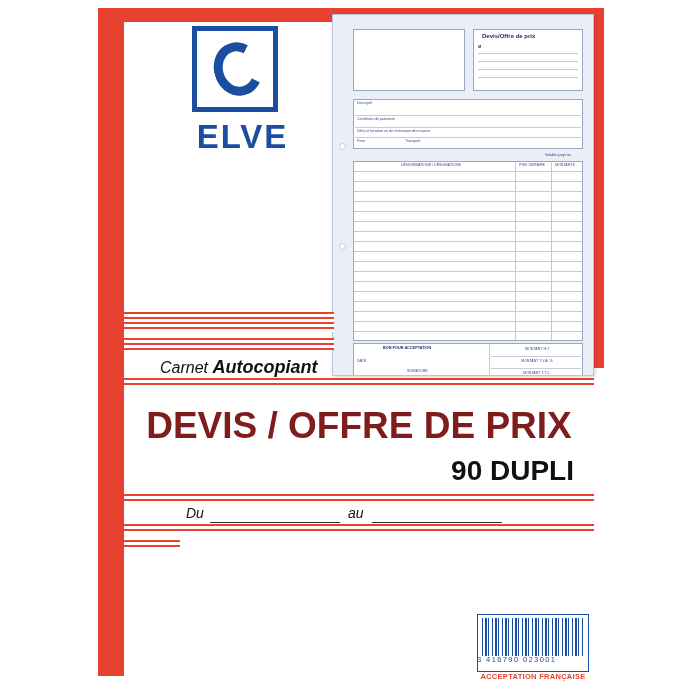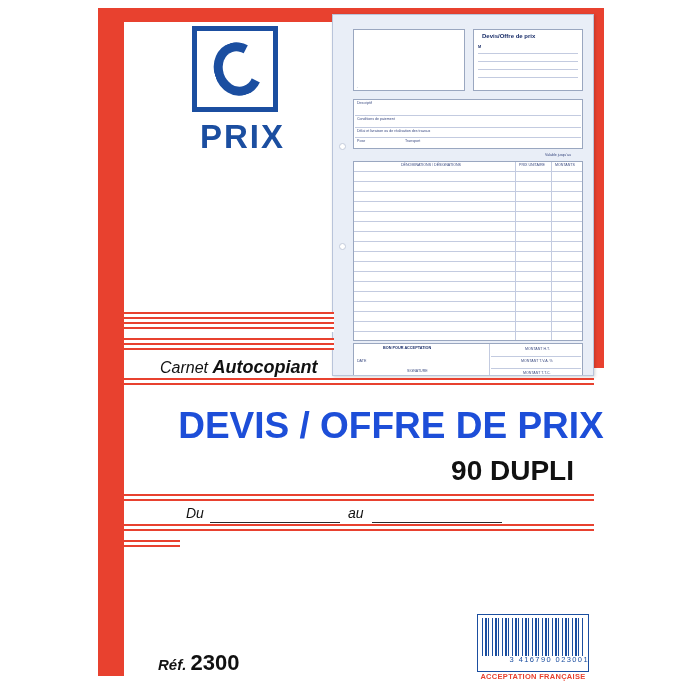--- a/index.html
+++ b/index.html
@@ -190,23 +190,22 @@
 
   
   .main-title {
     position: absolute;
     left: 124px;
     top: 405px;
     width: 470px;
     text-align: center;
     font-size: 37px;
     font-weight: bold;
-    color: #1d4ed8;
+    color: #7f1d1d;
     letter-spacing: 0px;
-    margin-left: 32px;
   }
   .subtitle {
     position: absolute;
     left: 124px;
     top: 455px;
     width: 470px;
     text-align: right;
     padding-right: 20px;
     box-sizing: border-box;
     font-size: 28px;
@@ -286,21 +285,21 @@
         #ffffff 5px, #ffffff 6px,
         #1b4ea0 6px, #1b4ea0 7px,
         #ffffff 7px, #ffffff 10px
       );
   }
   .barcode-digits {
     position: absolute;
     left: 477px;
     top: 655px;
     width: 112px;
-    text-align: right;
+    text-align: left;
     font-size: 7.5px;
     color: #1b4ea0;
     letter-spacing: 1.4px;
     font-family: "Liberation Sans", sans-serif;
   }
   .fab {
     position: absolute;
     left: 477px;
     top: 672px;
     width: 112px;
@@ -317,21 +316,21 @@
 <div class="page">
 
   <div class="spine"></div>
   <div class="top-band"></div>
   <div class="right-band"></div>
 
   <div class="logo-box">
   </div>
   <div class="logo-square"></div>
   <div class="logo-c"></div>
-  <div class="logo-word">PRIX</div>
+  <div class="logo-word">ELVE</div>
 
   <div class="form-shot">
     <div class="punch p1"></div>
     <div class="punch p2"></div>
 
     <div class="fs-inner">
 
       <div class="fbox" style="left:4px; top:6px; width:112px; height:62px;"></div>
       <div class="ftiny" style="left:8px; top:62px;">.</div>
 
@@ -409,23 +408,19 @@
   <div class="hatch" style="left:124px; top:524px; width:470px; height:9px;"></div>
   <div class="hatch" style="left:124px; top:540px; width:56px; height:9px;"></div>
 
   <div class="duau">
     <span class="lbl" style="left:0px; top:0px;">Du</span>
     <span class="rule" style="left:24px; width:130px;"></span>
     <span class="lbl" style="left:162px; top:0px;">au</span>
     <span class="rule" style="left:186px; width:130px;"></span>
   </div>
 
-  <div class="ref-line">
-    <span>Réf.</span>
-    <span class="num">2300</span>
-  </div>
 
   <div class="barcode-box"></div>
   <div class="barcode-bars"></div>
   <div class="barcode-digits">3 416790 023001</div>
   <div class="fab">ACCEPTATION FRANÇAISE</div>
 
 </div>
 
 </body></html>

